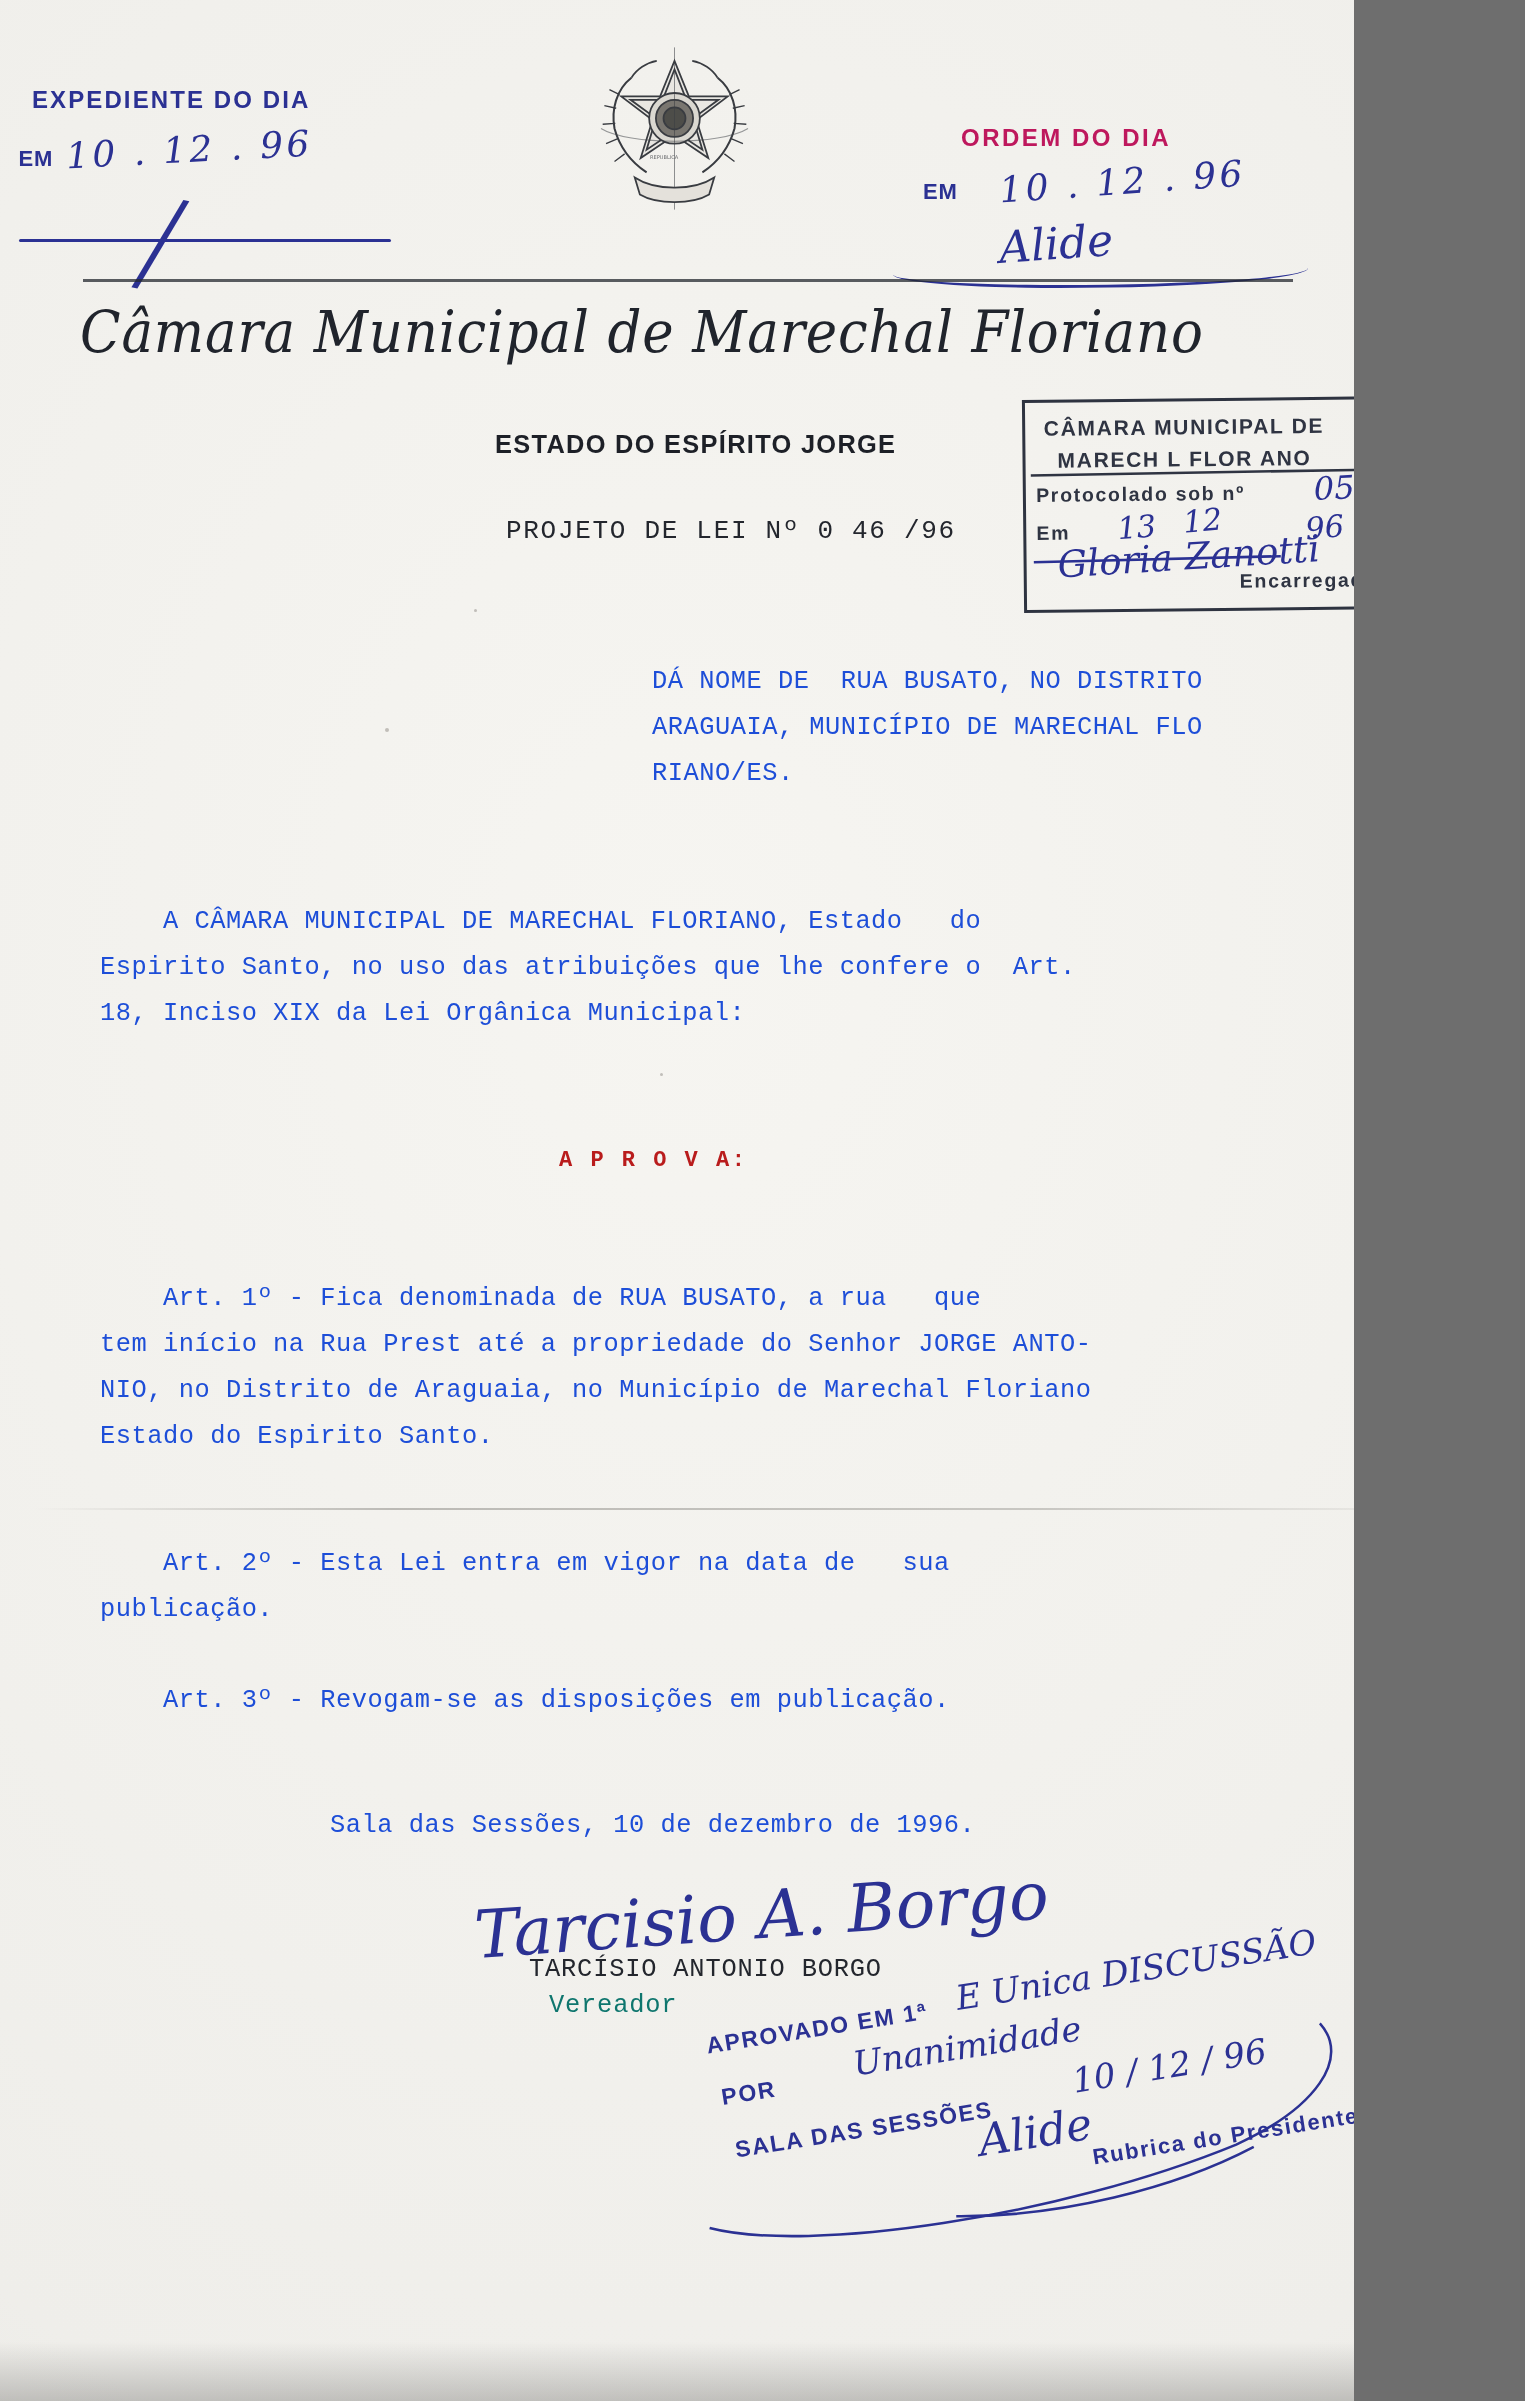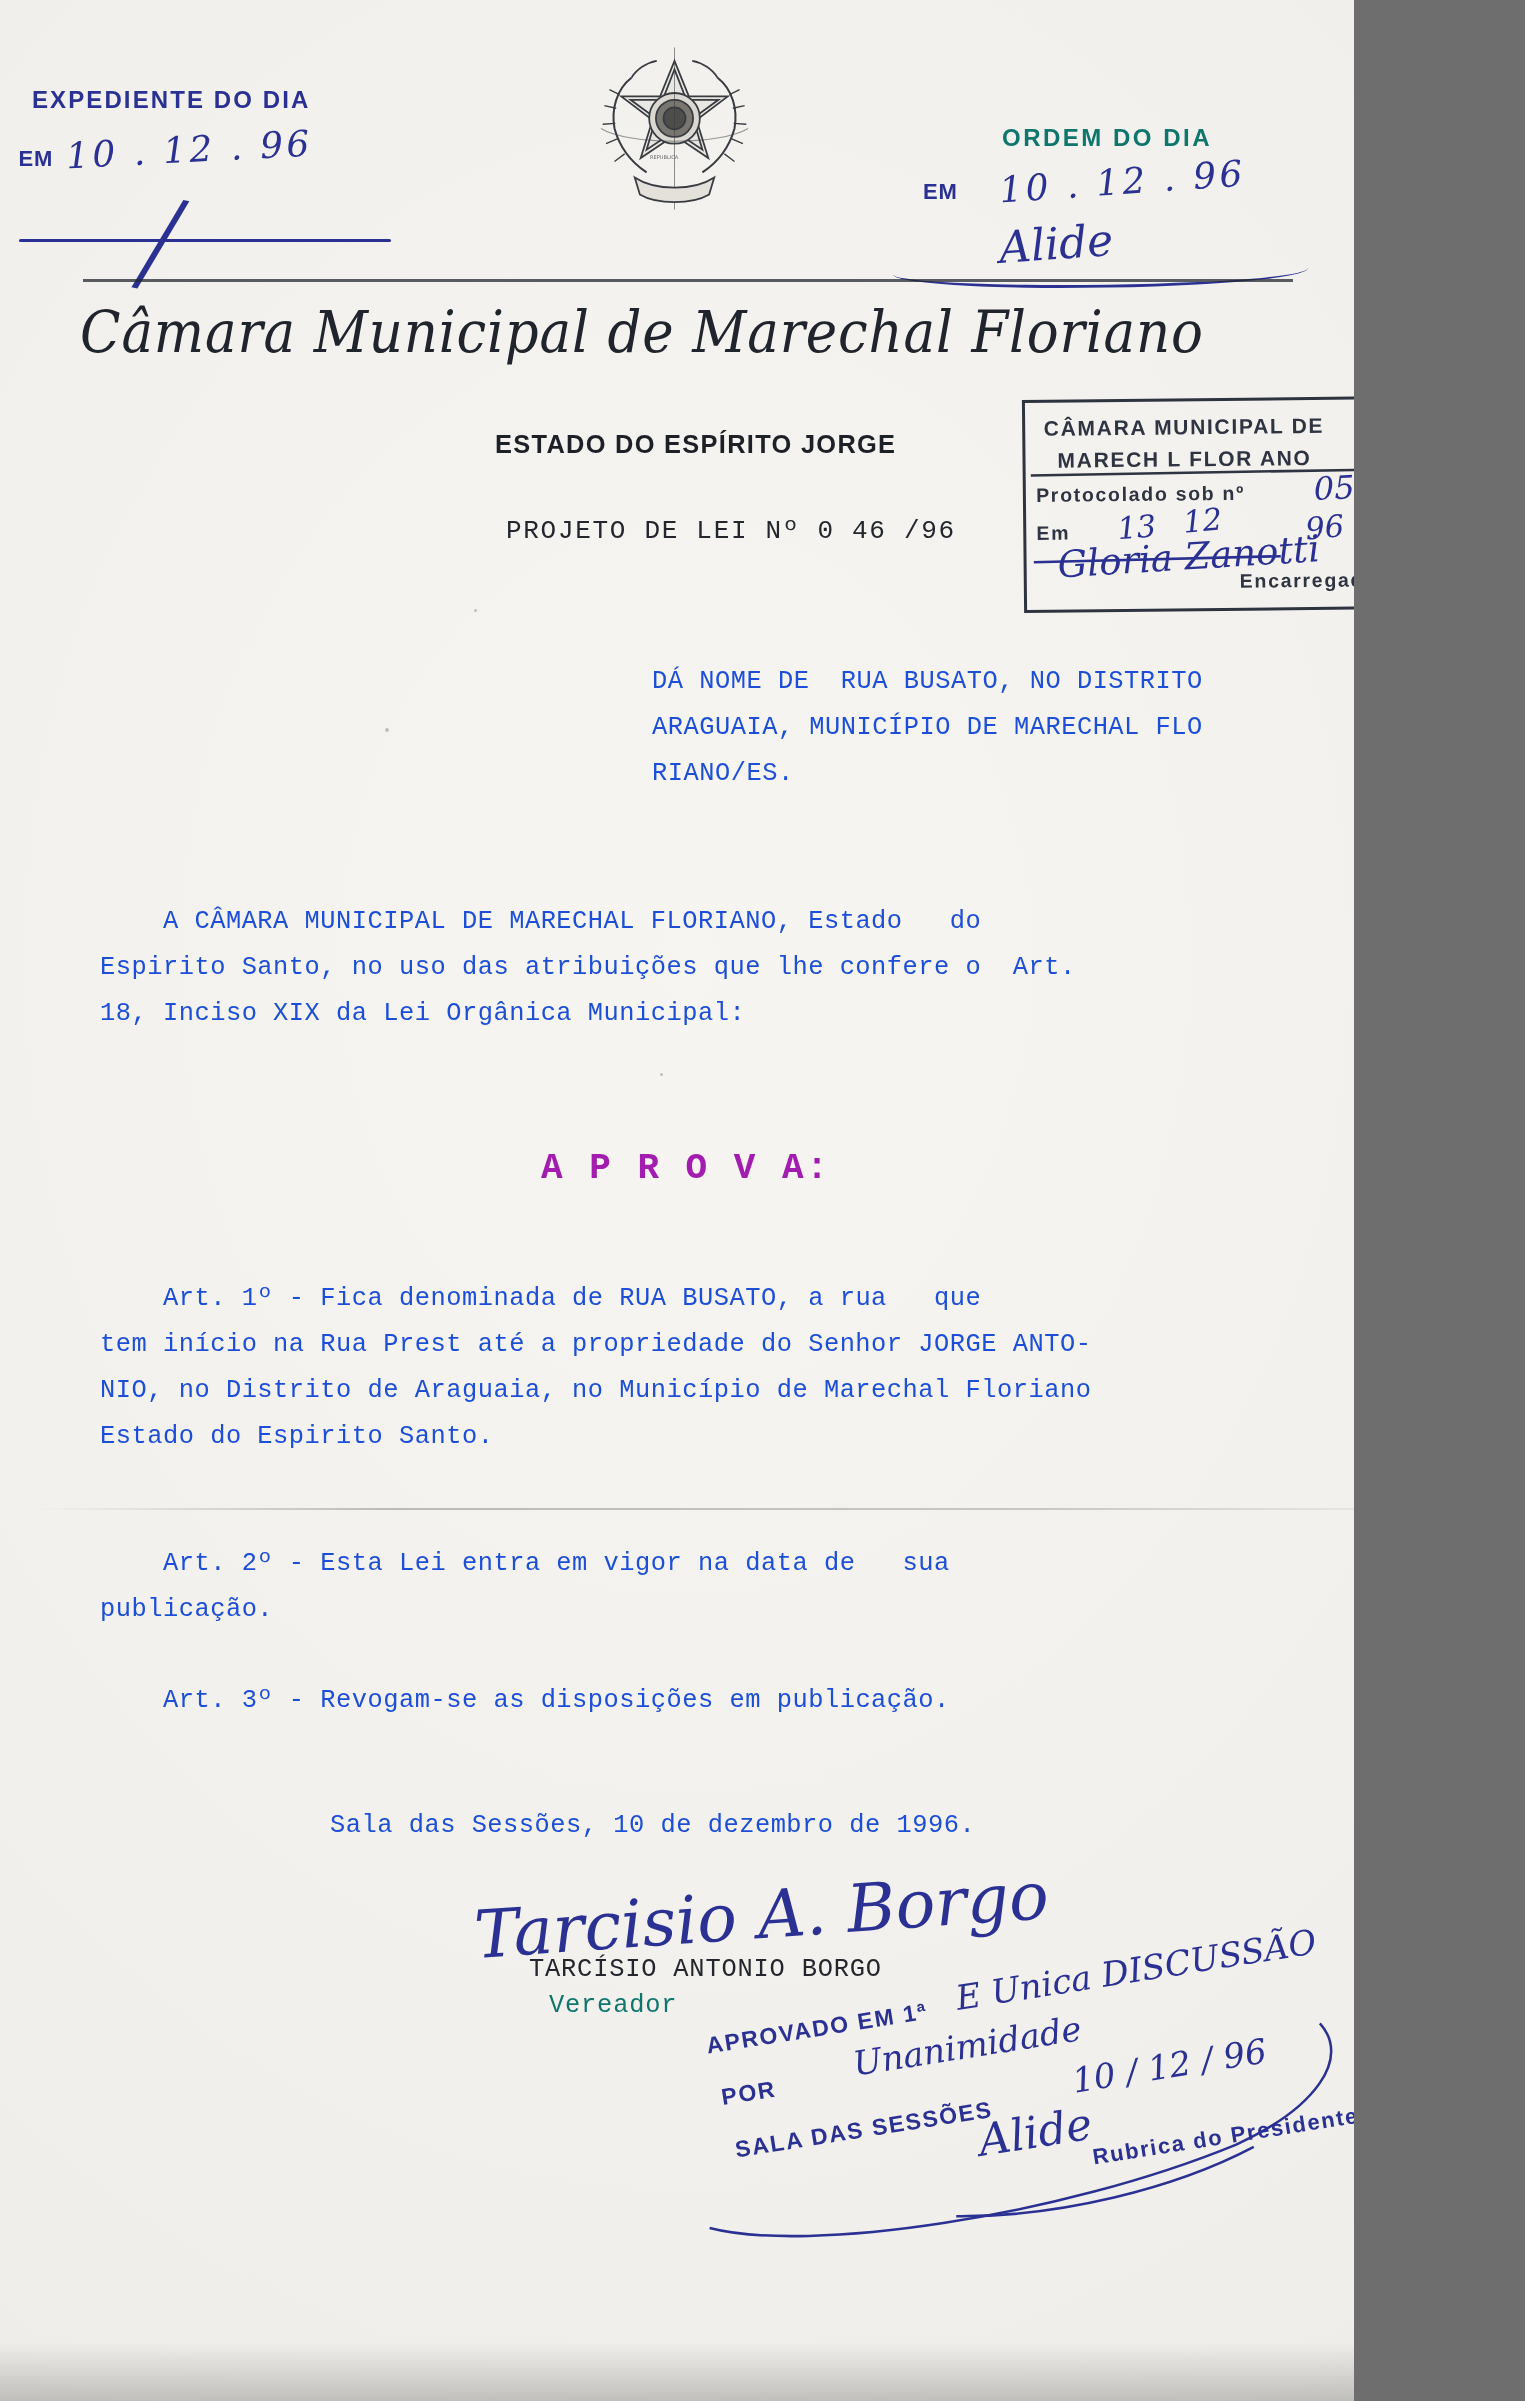--- a/index.html
+++ b/index.html
@@ -86,22 +86,21 @@
     font-size: 78px;
     transform: rotate(12deg) scaleY(1.5);
   }
   
   #ordem-label {
     left: 961px; top: 124px;
     font-family: "Liberation Sans", sans-serif;
     font-weight: bold;
     font-size: 24px;
     letter-spacing: 2.5px;
-    color: #0f766e;
-    margin-left: 41px;
+    color: #be185d;
   }
   #ordem-em {
     left: 923px; top: 179px;
     font-family: "Liberation Sans", sans-serif;
     font-weight: bold;
     font-size: 22px;
     letter-spacing: 0.8px;
     color: #2b3193;
   }
   #ordem-date {
@@ -203,26 +202,26 @@
     font-family: "Liberation Mono", monospace;
     font-size: 25.4px;
     line-height: 46px;
     color: #1d4ed8;
     letter-spacing: 0.5px;
     white-space: pre-wrap;
   }
   #subject { left: 652px; top: 659px; width: 711px; }
   #p1 { left: 100px; top: 899px; width: 1227px; }
   #aprova {
-    left: 541px; top: 1148px;
-    font-family: "Liberation Mono", monospace;
-    font-size: 36px;
+    left: 559px; top: 1148px;
+    font-family: "Liberation Mono", monospace;
+    font-size: 22px;
     font-weight: bold;
     letter-spacing: 2.5px;
-    color: #a21caf;
+    color: #b91c1c;
   }
   #art1 { left: 100px; top: 1276px; width: 1236px; }
   #art2 { left: 100px; top: 1541px; width: 1202px; }
   #art3 { left: 100px; top: 1678px; width: 1202px; }
   #sala { left: 330px; top: 1803px; width: 931px; }
   #signer-name {
     left: 489px; top: 1955px;
     font-family: "Liberation Mono", monospace;
     font-size: 25.4px;
     letter-spacing: 0.8px;

